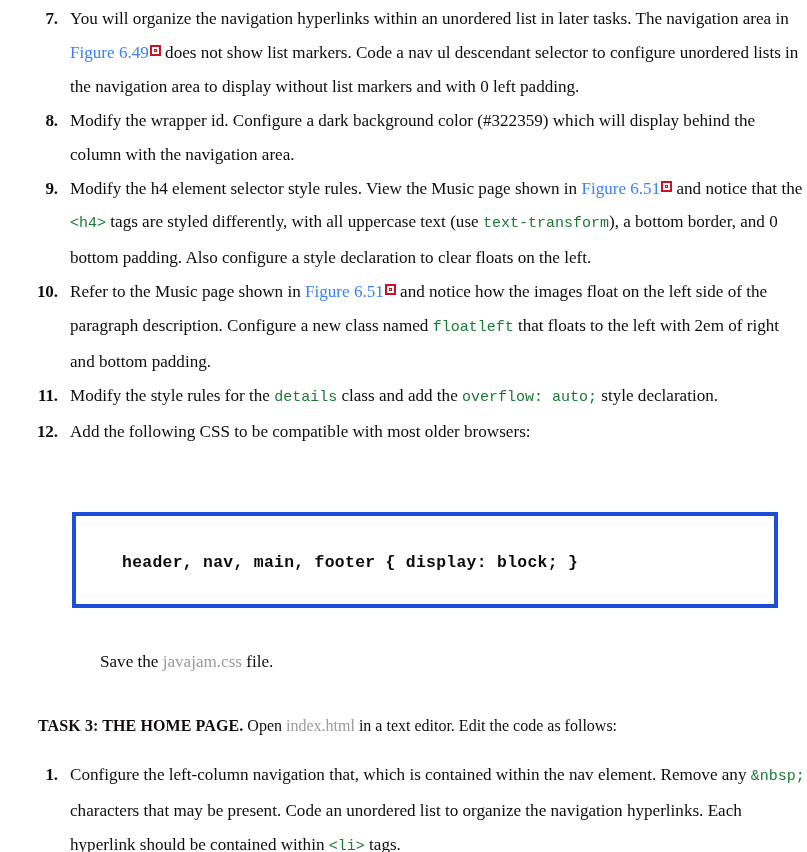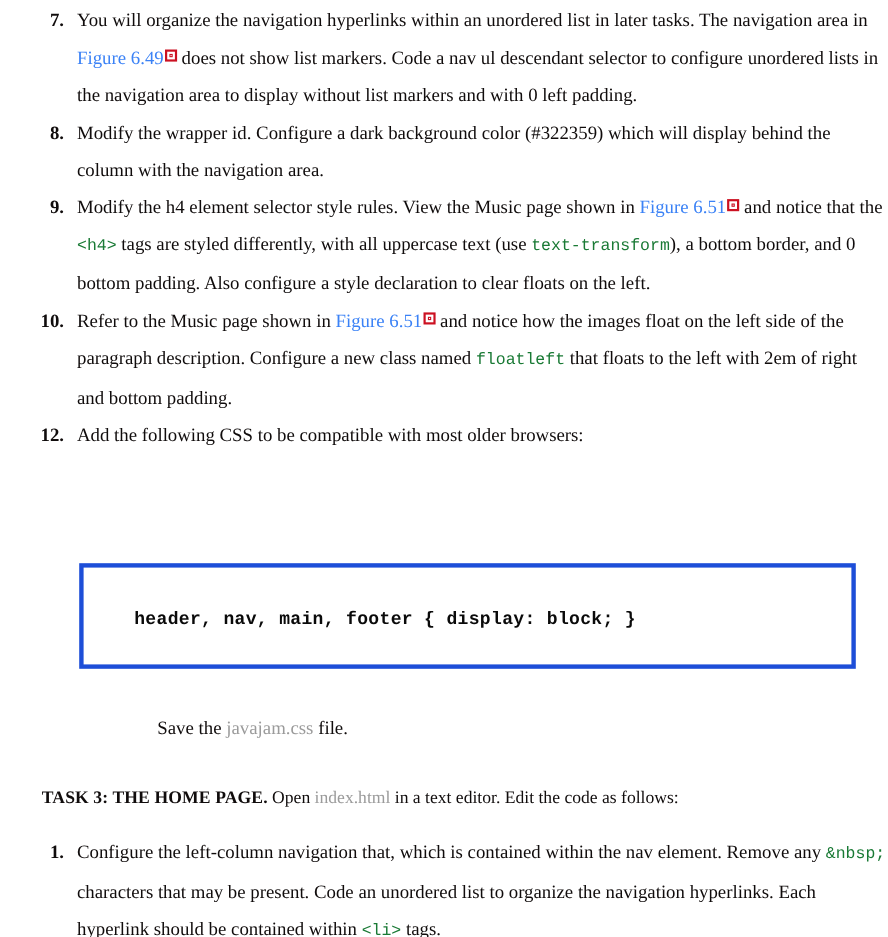--- a/index.html
+++ b/index.html
@@ -112,21 +112,20 @@
     letter-spacing: 0.3px;
   }
 
   
   .saveline {
     position: absolute;
     left: 100px;
     top: 645px;
     font-size: 17.1px;
     line-height: 33.9px;
-    margin-left: 43px;
   }
 
   
   .taskhead {
     position: absolute;
     left: 38px;
     top: 709px;
     font-size: 16px;
     line-height: 33.9px;
     white-space: nowrap;
@@ -167,20 +166,24 @@
       </li>
       <li class="task">
         <span class="num">9.</span>
         <span class="body"><span>Modify the h4 element selector style rules. View the Music page shown in </span><span class="figref">Figure 6.51</span><span class="figicon"></span><span> and notice that the </span><span class="code">&lt;h4&gt;</span><span> tags are styled differently, with all uppercase text (use </span><span class="code">text-transform</span><span>), a bottom border, and 0 bottom padding. Also configure a style declaration to clear floats on the left.</span></span>
       </li>
       <li class="task">
         <span class="num">10.</span>
         <span class="body"><span>Refer to the Music page shown in </span><span class="figref">Figure 6.51</span><span class="figicon"></span><span> and notice how the images float on the left side of the paragraph description. Configure a new class named </span><span class="code">floatleft</span><span> that floats to the left with 2em of right and bottom padding.</span></span>
       </li>
       <li class="task">
+        <span class="num">11.</span>
+        <span class="body"><span>Modify the style rules for the </span><span class="code">details</span><span> class and add the </span><span class="code">overflow: auto;</span><span> style declaration.</span></span>
+      </li>
+      <li class="task">
         <span class="num">12.</span>
         <span class="body"><span>Add the following CSS to be compatible with most older browsers:</span></span>
       </li>
     </ol>
 
   <div class="codebox">
     <div class="codeline">header, nav, main, footer { display: block; }</div>
   </div>
 
   <div class="saveline" id="save-line"><span>Save the </span><span class="fname">javajam.css</span><span> file.</span></div>

